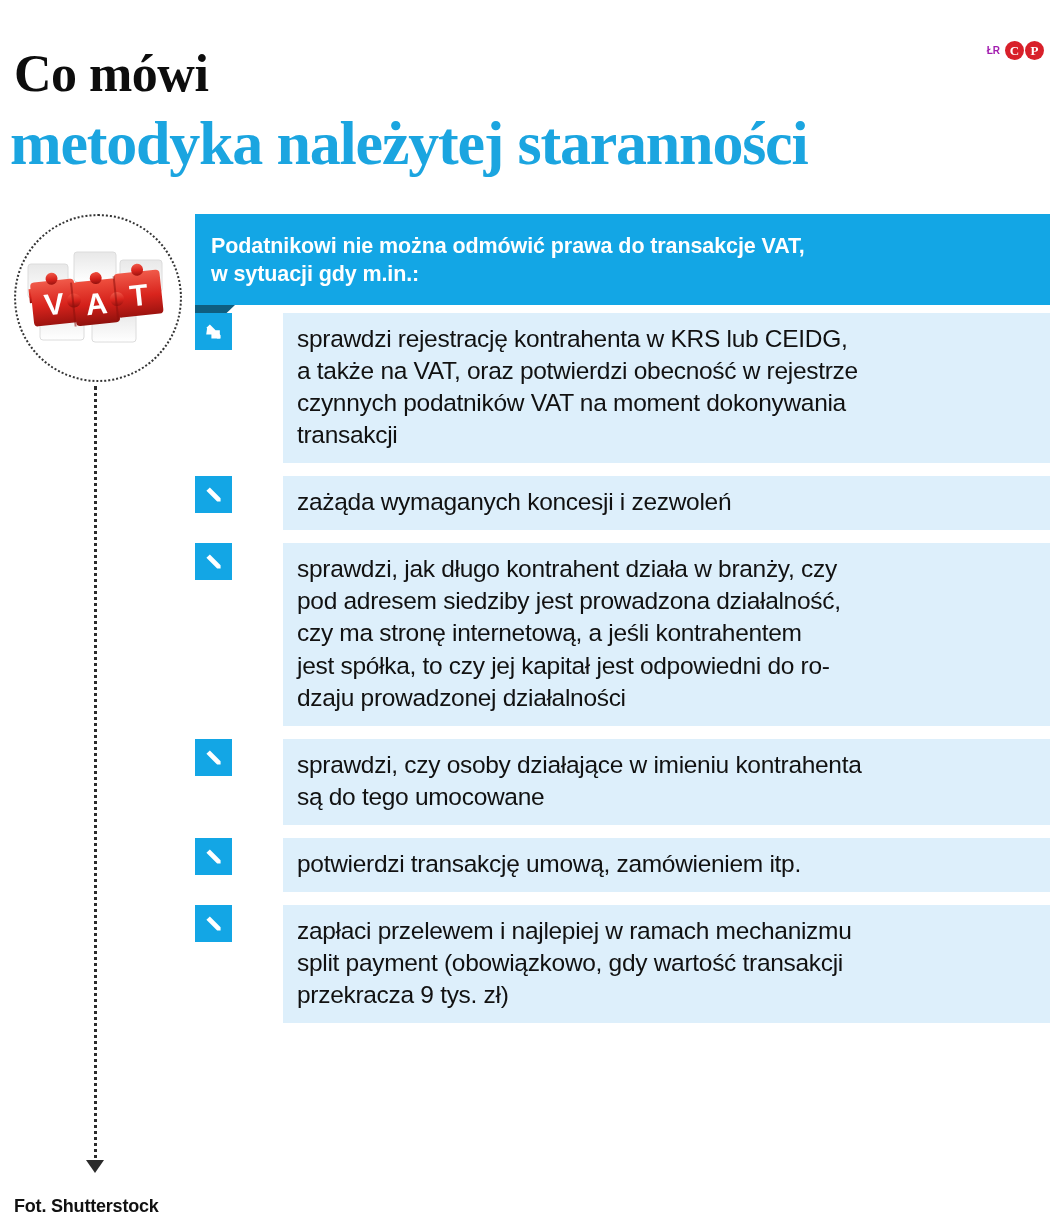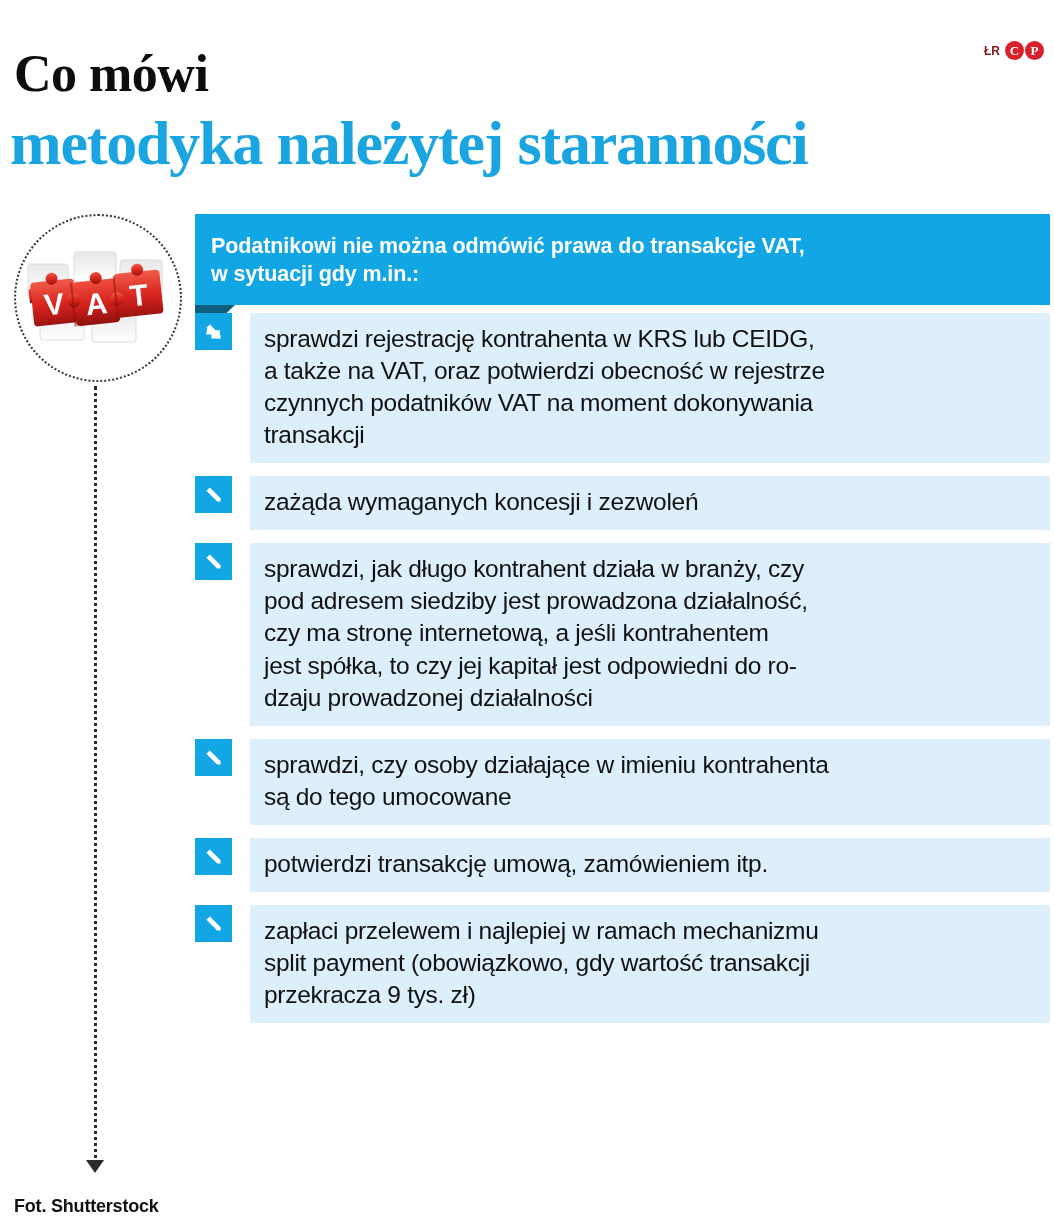--- a/index.html
+++ b/index.html
@@ -19,23 +19,23 @@
   .corner-marks {
     position: absolute;
     top: 41px;
     right: 10px;
     display: flex;
     align-items: center;
     gap: 5px;
   }
   .mark-lr {
     font-family: "Liberation Sans", sans-serif;
-    font-size: 12px;
-    font-weight: 700;
-    color: #7f1d1d;
+    font-size: 10px;
+    font-weight: 700;
+    color: #a21caf;
     letter-spacing: 0px;
     line-height: 1;
   }
   .mark-circle {
     width: 19px;
     height: 19px;
     border-radius: 50%;
     background: #d8202a;
     color: #ffffff;
     font-size: 13px;
@@ -149,20 +149,21 @@
 
   .list {
     margin-top: 8px;
     position: relative;
     z-index: 2;
   }
   .list-item {
     display: flex;
     align-items: flex-start;
     margin-bottom: 13px;
+    gap: 33px;
   }
   .arrow-box {
     flex: 0 0 auto;
     width: 37px;
     height: 37px;
     background: #13a6e5;
     margin-right: 18px;
     display: flex;
     align-items: center;
     justify-content: center;

